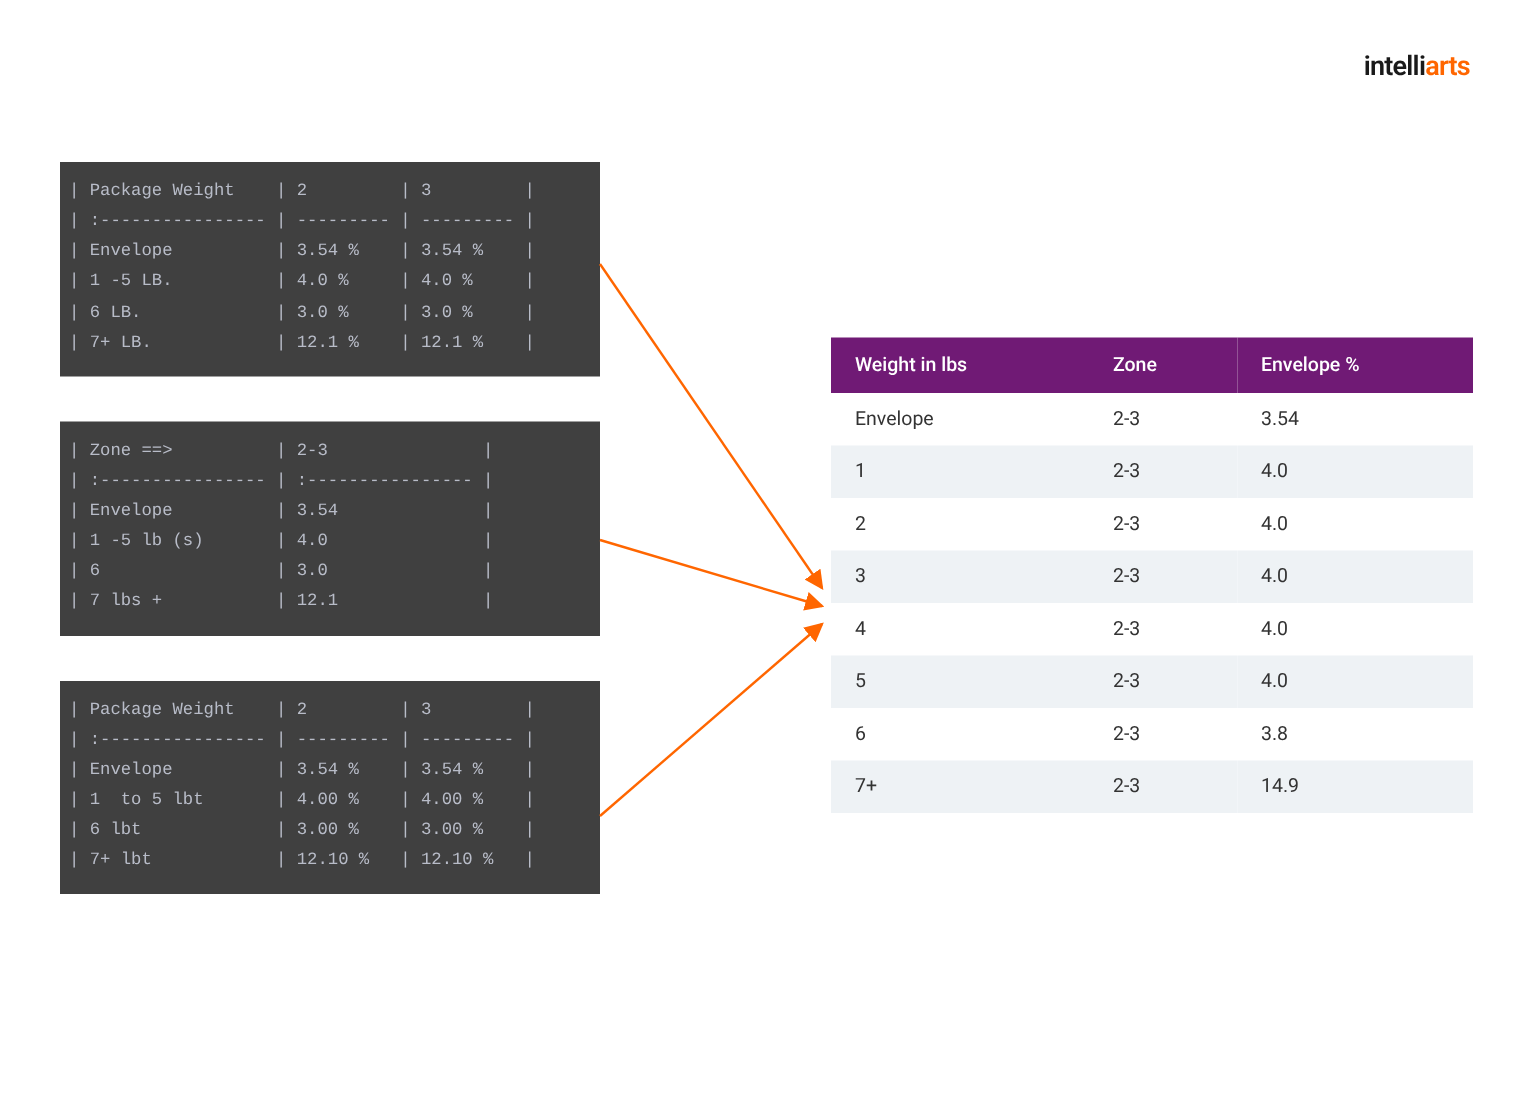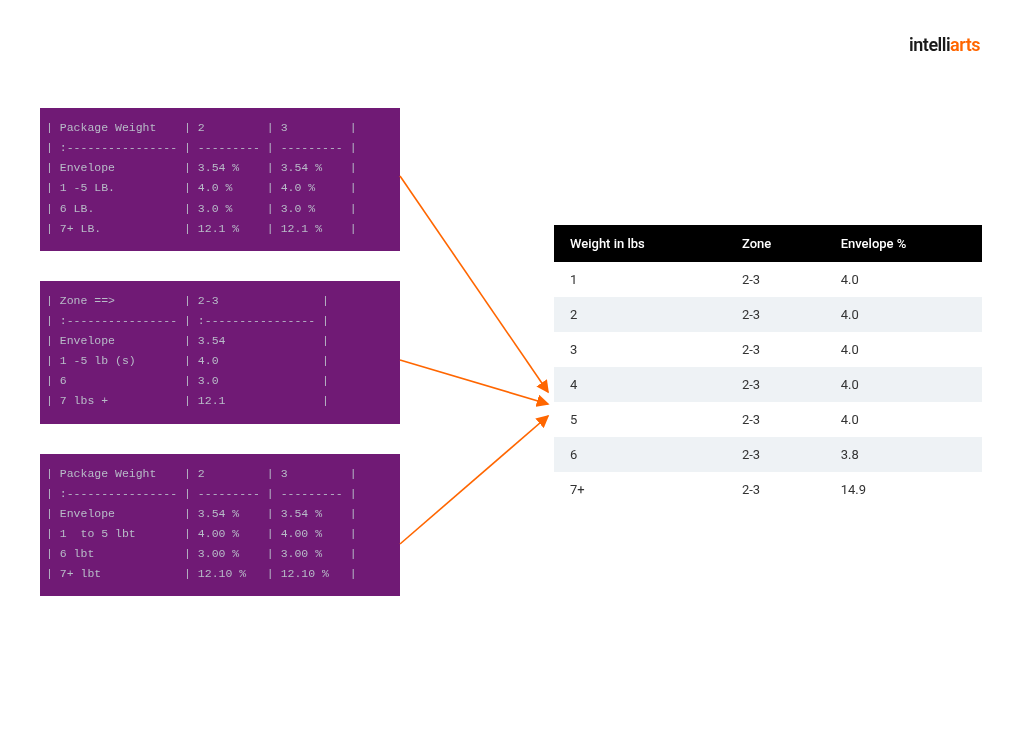--- a/index.html
+++ b/index.html
@@ -20,21 +20,21 @@
     color: #1a1a1a;
   }
   .logo .accent { color: #ff6600; }
   .left-col {
     position: absolute;
     left: 40px;
     top: 108px;
     width: 360px;
   }
   .code-box {
-    background: #701a75;
+    background: #404040;
     color: #b8bcc8;
     font-family: "SFMono-Regular", Consolas, "Liberation Mono", Menlo, monospace;
     font-size: 11.5px;
     line-height: 1.75;
     padding: 10px 0 12px 0;
     margin-bottom: 30px;
     white-space: pre;
     overflow: hidden;
   }
   .code-box .row { display: block; padding: 0 6px; }
@@ -43,21 +43,21 @@
     left: 554px;
     top: 225px;
     width: 428px;
   }
   .out-table {
     width: 100%;
     border-collapse: collapse;
     font-size: 13px;
   }
   .out-table thead th {
-    background: #000000;
+    background: #701a75;
     color: #fff;
     text-align: left;
     font-weight: 500;
     padding: 11px 16px;
   }
   .out-table tbody td {
     padding: 10px 16px;
     color: #333;
   }
   .out-table tbody tr:nth-child(odd) td { background: #ffffff; }
@@ -85,20 +85,25 @@
 <div class="right-col">
   <table class="out-table">
     <thead>
       <tr>
         <th>Weight in lbs</th>
         <th>Zone</th>
         <th>Envelope %</th>
       </tr>
     </thead>
     <tbody id="outbody">
+        <tr>
+          <td>Envelope</td>
+          <td>2-3</td>
+          <td>3.54</td>
+        </tr>
         <tr>
           <td>1</td>
           <td>2-3</td>
           <td>4.0</td>
         </tr>
         <tr>
           <td>2</td>
           <td>2-3</td>
           <td>4.0</td>
         </tr>

